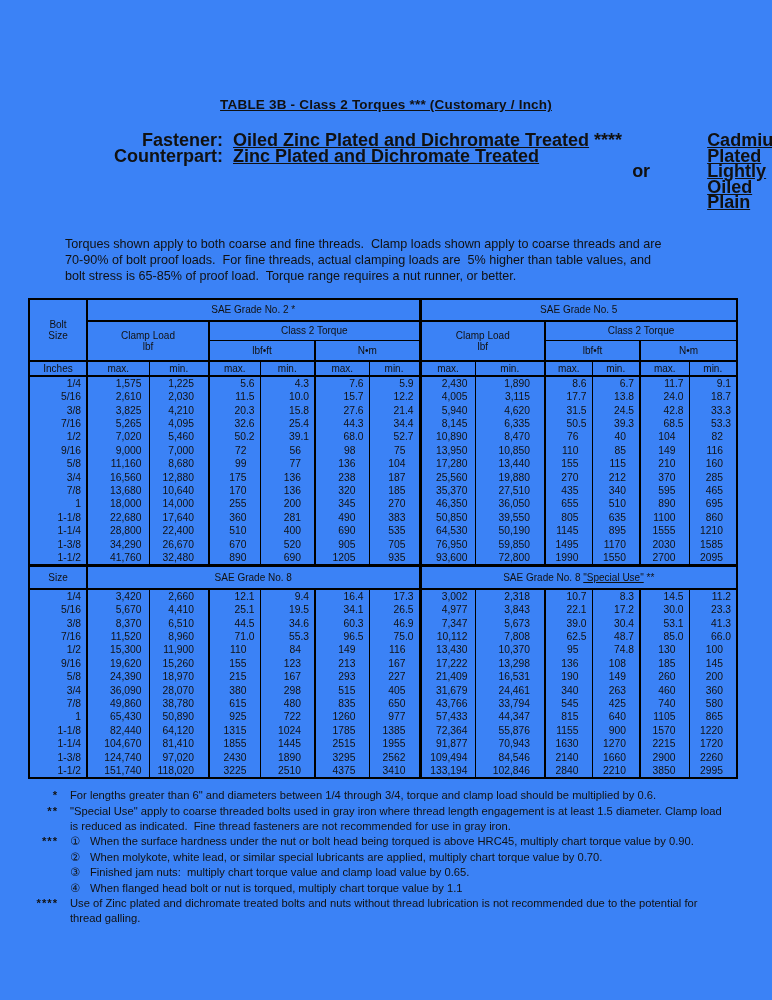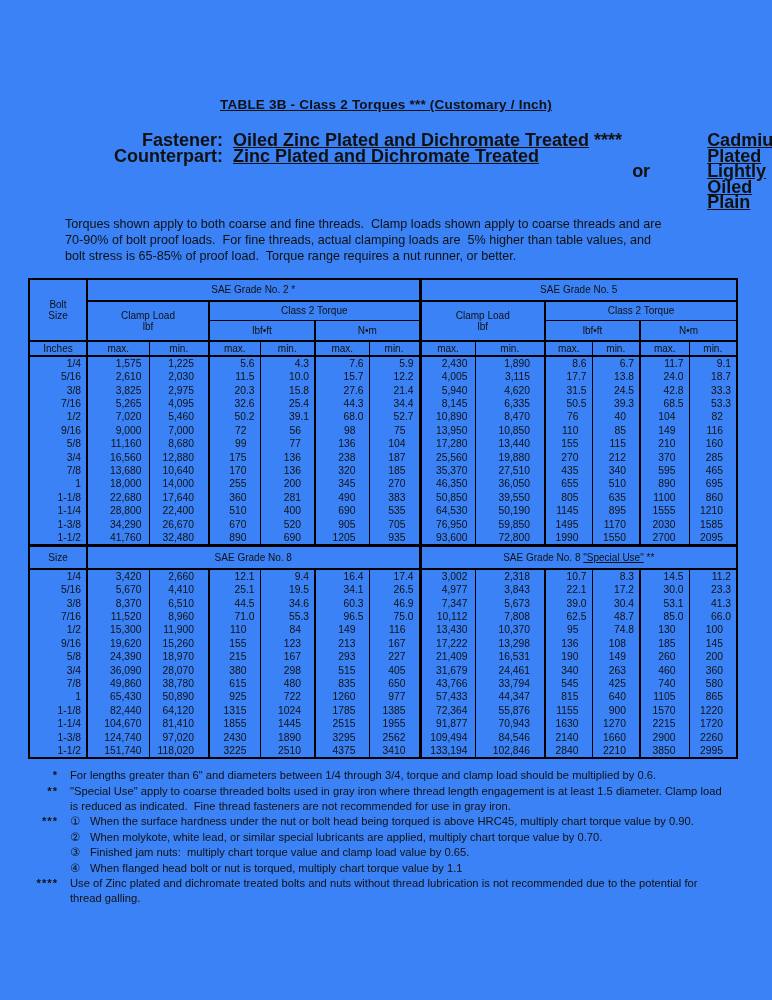--- a/index.html
+++ b/index.html
@@ -11,21 +11,21 @@
   .doc-title {
     margin-top:97px; text-align:center; font-size:13.5px; font-weight:bold;
     text-decoration:underline; letter-spacing:0.2px;
   }
   .u { text-decoration:underline; }
   .fastener-block { display:flex; margin:21px 0 0 95px; font-size:18px; line-height:15.5px; }
   .fb-labels { width:128px; text-align:right; font-weight:bold; flex:0 0 auto; }
   .fb-values { margin-left:10px; font-weight:bold; flex:0 0 auto; }
   .fb-or { align-self:center; font-weight:bold; margin:0 21px 0 10px; }
   .fb-alt { font-weight:bold;margin-left:36px; }
-  .intro { margin:5px 0 0 65px; width:600px; font-size:12.6px; line-height:16.4px; white-space:pre-wrap; }
+  .intro { margin:25px 0 0 65px; width:600px; font-size:12.6px; line-height:16.4px; white-space:pre-wrap; }
 
   table.torque-table { margin:13px 0 0 28px; border-collapse:collapse; table-layout:fixed; border:2px solid #000; font-size:10.5px; }
   .torque-table td { vertical-align:middle; padding:0; }
   .torque-table .hdr { text-align:center; font-size:10px; padding:1px 0; white-space:pre-line; }
   .b1 { border-right:1px solid #000; }
   .b2 { border-right:2px solid #000; }
   .b3 { border-right:3px solid #000; }
   .b0 { border-right:none; }
   .hb1 { border-bottom:1px solid #000; }
   .hb2 { border-bottom:2px solid #000; }
@@ -157,21 +157,21 @@
           <td class="b1 c-clamp mx">4,005</td>
           <td class="b2 c-clamp mn">3,115</td>
           <td class="b1 c-torque dec">17.7</td>
           <td class="b2 c-torque dec">13.8</td>
           <td class="b1 c-torque dec">24.0</td>
           <td class="b0 c-torque dec">18.7</td>
         </tr>
         <tr>
           <td class="b2 c-size">3/8</td>
           <td class="b1 c-clamp mx">3,825</td>
-          <td class="b2 c-clamp mn">2,975</td>
+          <td class="b2 c-clamp mn">4,210</td>
           <td class="b1 c-torque dec">20.3</td>
           <td class="b2 c-torque dec">15.8</td>
           <td class="b1 c-torque dec">27.6</td>
           <td class="b3 c-torque dec">21.4</td>
           <td class="b1 c-clamp mx">5,940</td>
           <td class="b2 c-clamp mn">4,620</td>
           <td class="b1 c-torque dec">31.5</td>
           <td class="b2 c-torque dec">24.5</td>
           <td class="b1 c-torque dec">42.8</td>
           <td class="b0 c-torque dec">33.3</td>
@@ -350,21 +350,21 @@
       </tr>
     </tbody>
     <tbody class="sec" id="sec2">
         <tr>
           <td class="b2 c-size">1/4</td>
           <td class="b1 c-clamp mx">3,420</td>
           <td class="b2 c-clamp mn">2,660</td>
           <td class="b1 c-torque dec">12.1</td>
           <td class="b2 c-torque dec">9.4</td>
           <td class="b1 c-torque dec">16.4</td>
-          <td class="b3 c-torque dec">17.4</td>
+          <td class="b3 c-torque dec">17.3</td>
           <td class="b1 c-clamp mx">3,002</td>
           <td class="b2 c-clamp mn">2,318</td>
           <td class="b1 c-torque dec">10.7</td>
           <td class="b2 c-torque dec">8.3</td>
           <td class="b1 c-torque dec">14.5</td>
           <td class="b0 c-torque dec">11.2</td>
         </tr>
         <tr>
           <td class="b2 c-size">5/16</td>
           <td class="b1 c-clamp mx">5,670</td>

